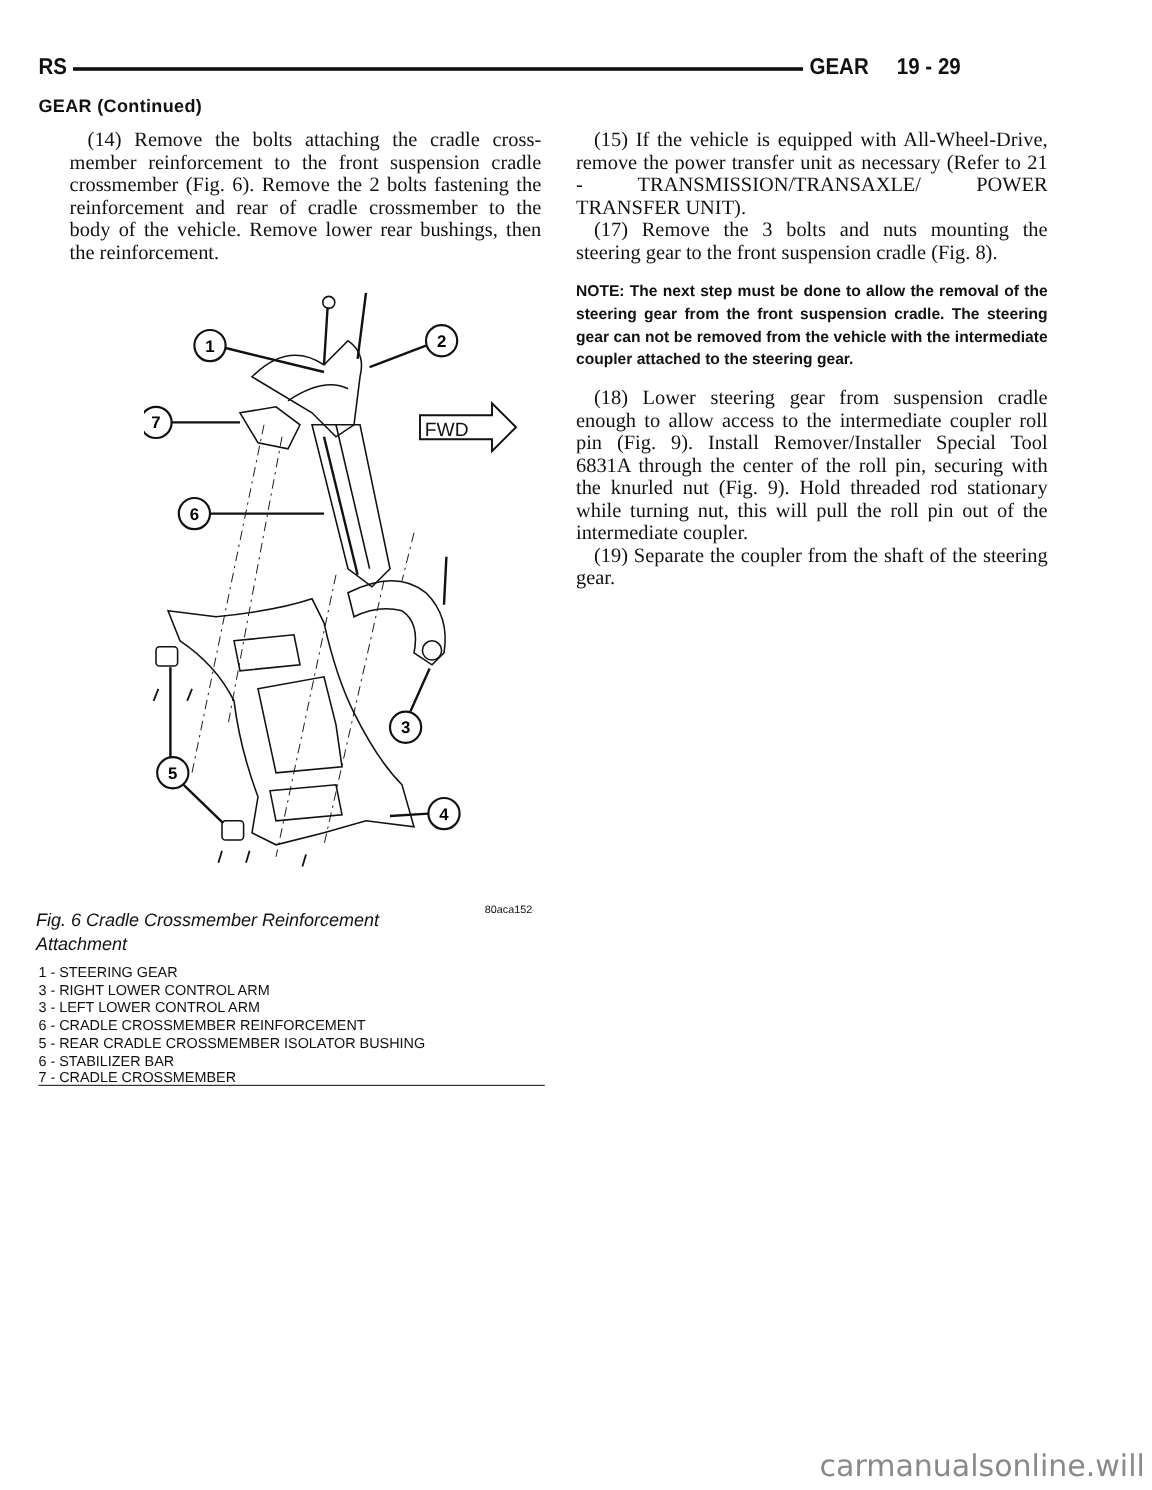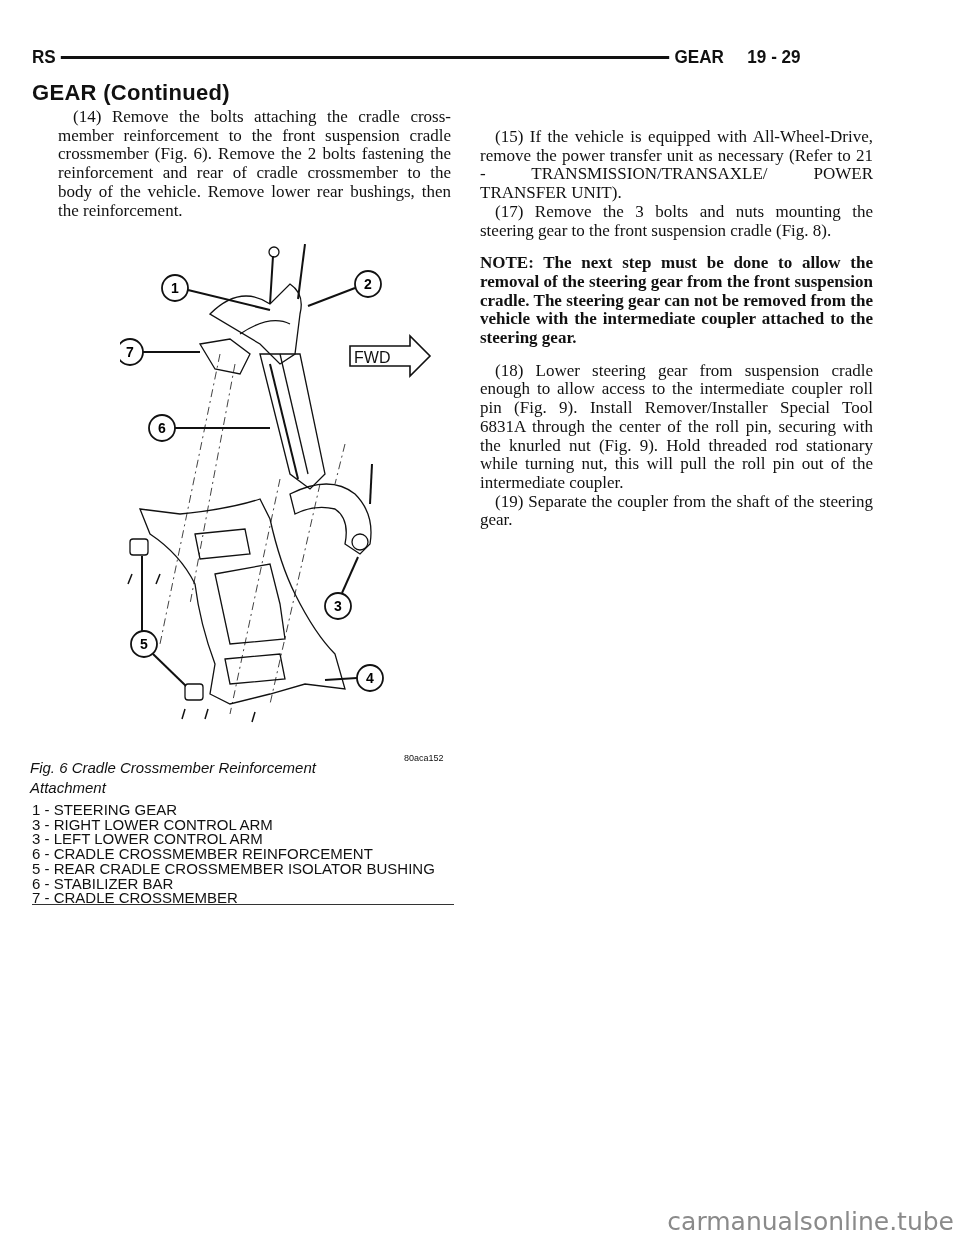--- a/index.html
+++ b/index.html
@@ -7,41 +7,41 @@
     .header {
       position: absolute; left: 32px; top: 44px; width: 854px; height: 26px;
       display: flex; align-items: center;
       font-family: "Liberation Sans", sans-serif; font-weight: bold; font-size: 19px;
       transform: scaleX(0.9); transform-origin: left center;
     }
     .header .rule { flex: 1; height: 3px; background: #111; margin: 0 6px 0 6px; }
     .header .pg { margin-left: 26px; }
     .section-title {
       position: absolute; left: 32px; top: 80px;
-      font-family: "Liberation Sans", sans-serif; font-weight: bold; font-size: 22px;
+      font-family: "Liberation Sans", sans-serif; font-weight: bold; font-size: 15px;
       letter-spacing: 0.3px;
     }
     .col { position: absolute; top: 108px; width: 393px;
       font-family: "Liberation Serif", serif; font-size: 17px; line-height: 18.7px; text-align: justify; }
     .col-left { left: 58px; }
-    .col-right { left: 480px; width: 393px; margin-top: 20px; }
+    .col-right { left: 480px; width: 393px; }
     .para { margin: 0; text-indent: 15px; }
     .col-left .para { text-indent: 15px; }
     .note {
-      font-family: Liberation Serif, serif; font-weight: bold; font-size: 17px;
+      font-family: Liberation Sans, sans-serif; font-weight: bold; font-size: 13px;
       line-height: 18.7px; margin: 14px 0 14px 0; text-align: justify;
     }
     .figure { position: absolute; left: 120px; top: 244px; width: 330px; height: 500px; }
     .fig-caption {
       position: absolute; left: 30px; top: 758px; width: 428px; text-align: left;
       font-family: "Liberation Sans", sans-serif; font-weight: normal; font-style: italic; font-size: 15px; line-height: 20px;
     }
     .legend {
       position: absolute; left: 32px; top: 803px; width: 422px;
-      font-family: "Liberation Sans", sans-serif; font-size: 15px; line-height: 14.7px;
+      font-family: "Liberation Sans", sans-serif; font-size: 12px; line-height: 14.7px;
     }
     .legend div { white-space: nowrap; }
     .legend-rule { position: absolute; left: 32px; top: 904px; width: 422px; height: 1px; background: #333; }
     .fig-id { position: absolute; left: 404px; top: 742px; font-family: "Liberation Sans", sans-serif; font-size: 9px; margin-top: 11px; }
     .watermark {
       position: absolute; right: 6px; top: 1207px;
       font-family: "DejaVu Sans", sans-serif; font-size: 25px; color: #8a8a8a;
     }
   </style>
 </head>
@@ -167,13 +167,13 @@
 <div class="legend-rule"></div>
 
 <div class="col col-right">
   <p class="para">(15) If the vehicle is equipped with All-Wheel-Drive, remove the power transfer unit as necessary (Refer to 21 - TRANSMISSION/TRANSAXLE/ POWER TRANSFER UNIT).</p>
   <p class="para">(17) Remove the 3 bolts and nuts mounting the steering gear to the front suspension cradle (Fig. 8).</p>
   <p class="note">NOTE: The next step must be done to allow the removal of the steering gear from the front suspension cradle. The steering gear can not be removed from the vehicle with the intermediate coupler attached to the steering gear.</p>
   <p class="para">(18) Lower steering gear from suspension cradle enough to allow access to the intermediate coupler roll pin (Fig. 9). Install Remover/Installer Special Tool 6831A through the center of the roll pin, securing with the knurled nut (Fig. 9). Hold threaded rod stationary while turning nut, this will pull the roll pin out of the intermediate coupler.</p>
   <p class="para">(19) Separate the coupler from the shaft of the steering gear.</p>
 </div>
 
-<div class="watermark">carmanualsonline.tube</div>
+<div class="watermark">carmanualsonline.will</div>
 
 </body></html>

